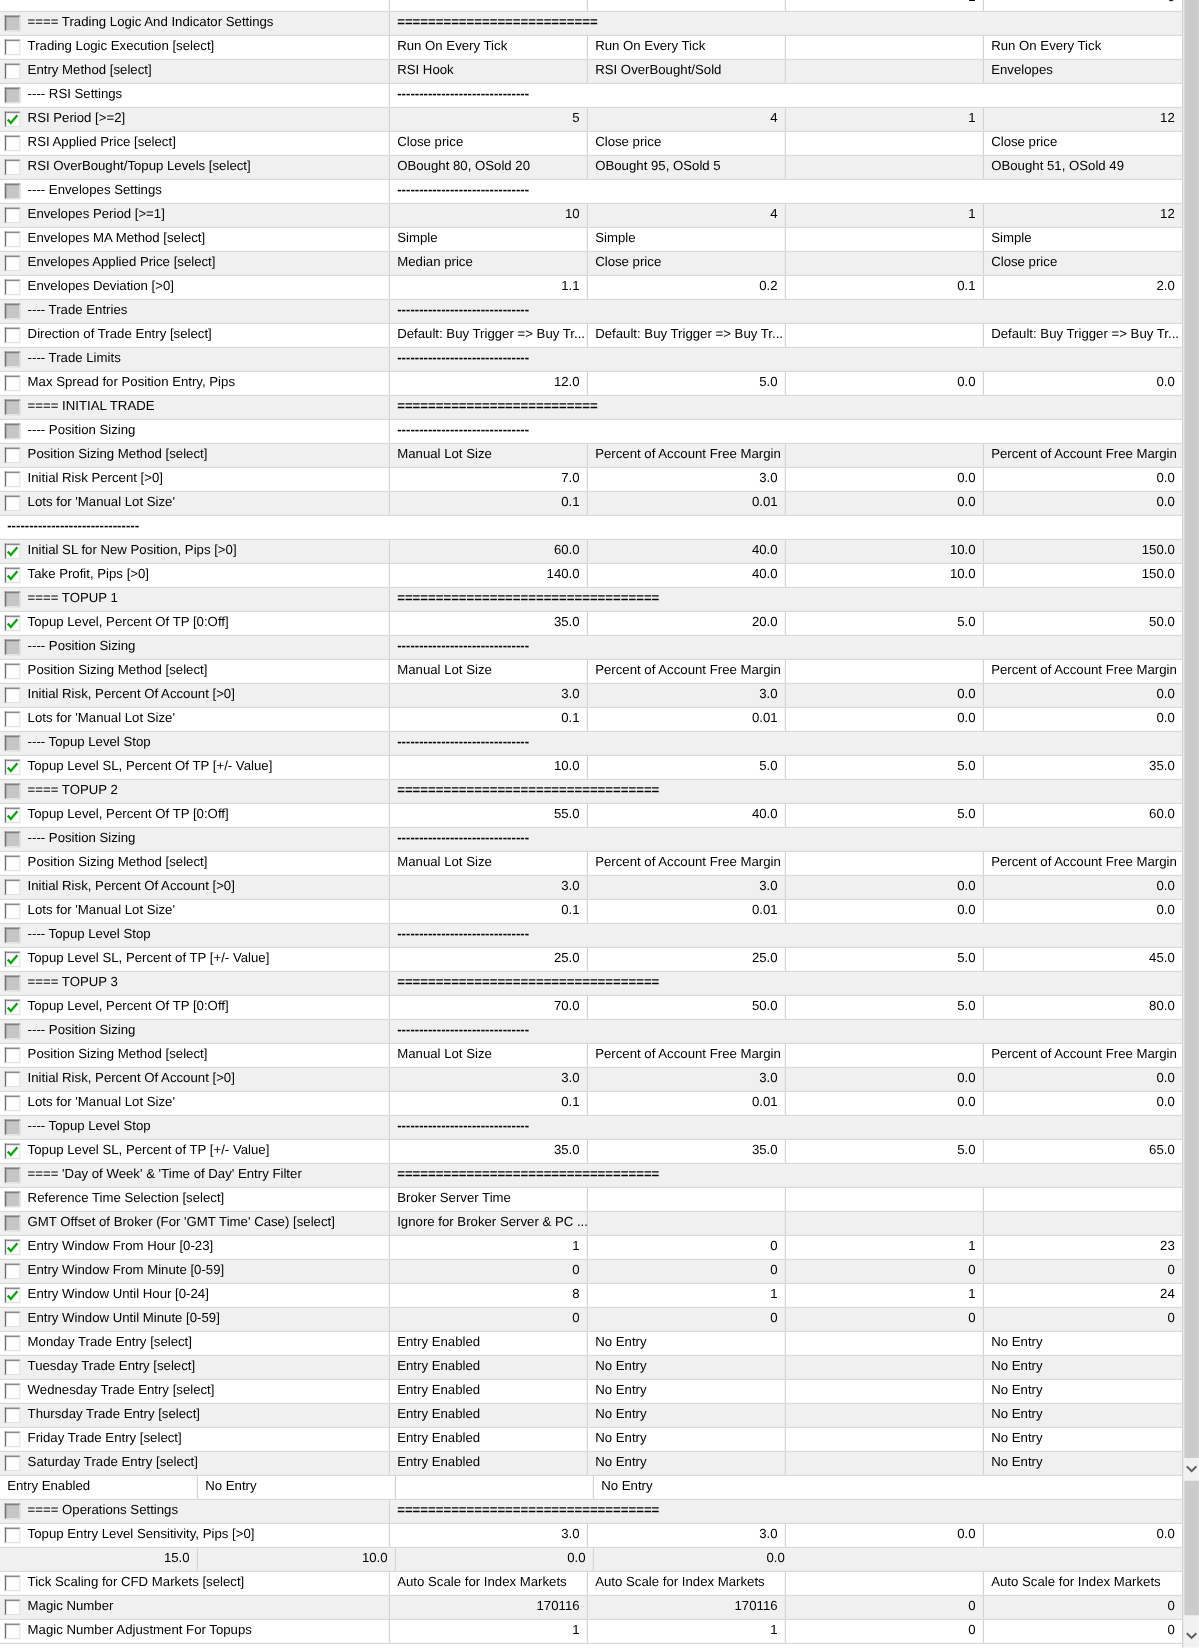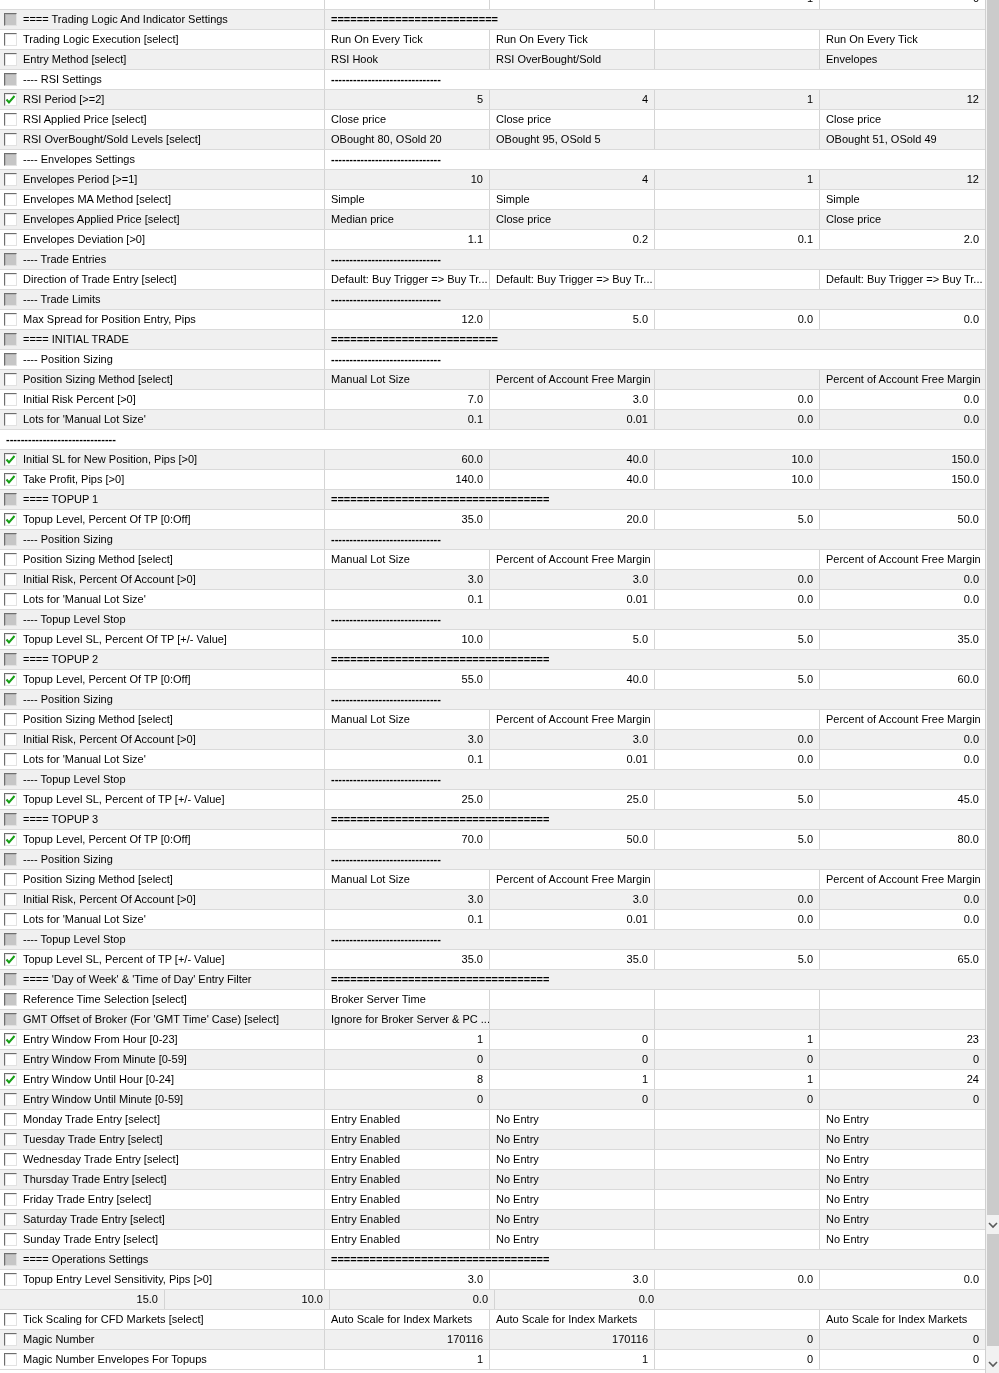--- a/index.html
+++ b/index.html
@@ -122,21 +122,21 @@
           <span class="lbl">RSI Applied Price [select]</span>
         </div>
         <div class="cell val b">Close price</div>
         <div class="cell val b">Close price</div>
         <div class="cell val b"></div>
         <div class="cell val">Close price</div>
       </div>
       <div class="row g">
         <div class="cell name">
           <span class="cb"></span>
-          <span class="lbl">RSI OverBought/Sold Levels [select]</span>
+          <span class="lbl">RSI OverBought/Topup Levels [select]</span>
         </div>
         <div class="cell val b">OBought 80, OSold 20</div>
         <div class="cell val b">OBought 95, OSold  5</div>
         <div class="cell val b"></div>
         <div class="cell val">OBought 51, OSold 49</div>
       </div>
       <div class="row">
         <div class="cell name">
           <span class="cb gray"></span>
           <span class="lbl">---- Envelopes Settings</span>
@@ -658,24 +658,20 @@
         <div class="cell name">
           <span class="cb"></span>
           <span class="lbl">Saturday Trade Entry [select]</span>
         </div>
         <div class="cell val b">Entry Enabled</div>
         <div class="cell val b">No Entry</div>
         <div class="cell val b"></div>
         <div class="cell val">No Entry</div>
       </div>
       <div class="row">
-        <div class="cell name">
-          <span class="cb"></span>
-          <span class="lbl">Sunday Trade Entry [select]</span>
-        </div>
         <div class="cell val b">Entry Enabled</div>
         <div class="cell val b">No Entry</div>
         <div class="cell val b"></div>
         <div class="cell val">No Entry</div>
       </div>
       <div class="row g">
         <div class="cell name">
           <span class="cb gray"></span>
           <span class="lbl">==== Operations Settings</span>
         </div>
@@ -713,21 +709,21 @@
           <span class="lbl">Magic Number</span>
         </div>
         <div class="cell val b r">170116</div>
         <div class="cell val b r">170116</div>
         <div class="cell val b r">0</div>
         <div class="cell val r">0</div>
       </div>
       <div class="row">
         <div class="cell name">
           <span class="cb"></span>
-          <span class="lbl">Magic Number Envelopes For Topups</span>
+          <span class="lbl">Magic Number Adjustment For Topups</span>
         </div>
         <div class="cell val b r">1</div>
         <div class="cell val b r">1</div>
         <div class="cell val b r">0</div>
         <div class="cell val r">0</div>
       </div>
     </div>
   <div id="bottom-filler"></div>
   <div id="vscroll">
     <div class="thumb" id="thumb-top"></div>

